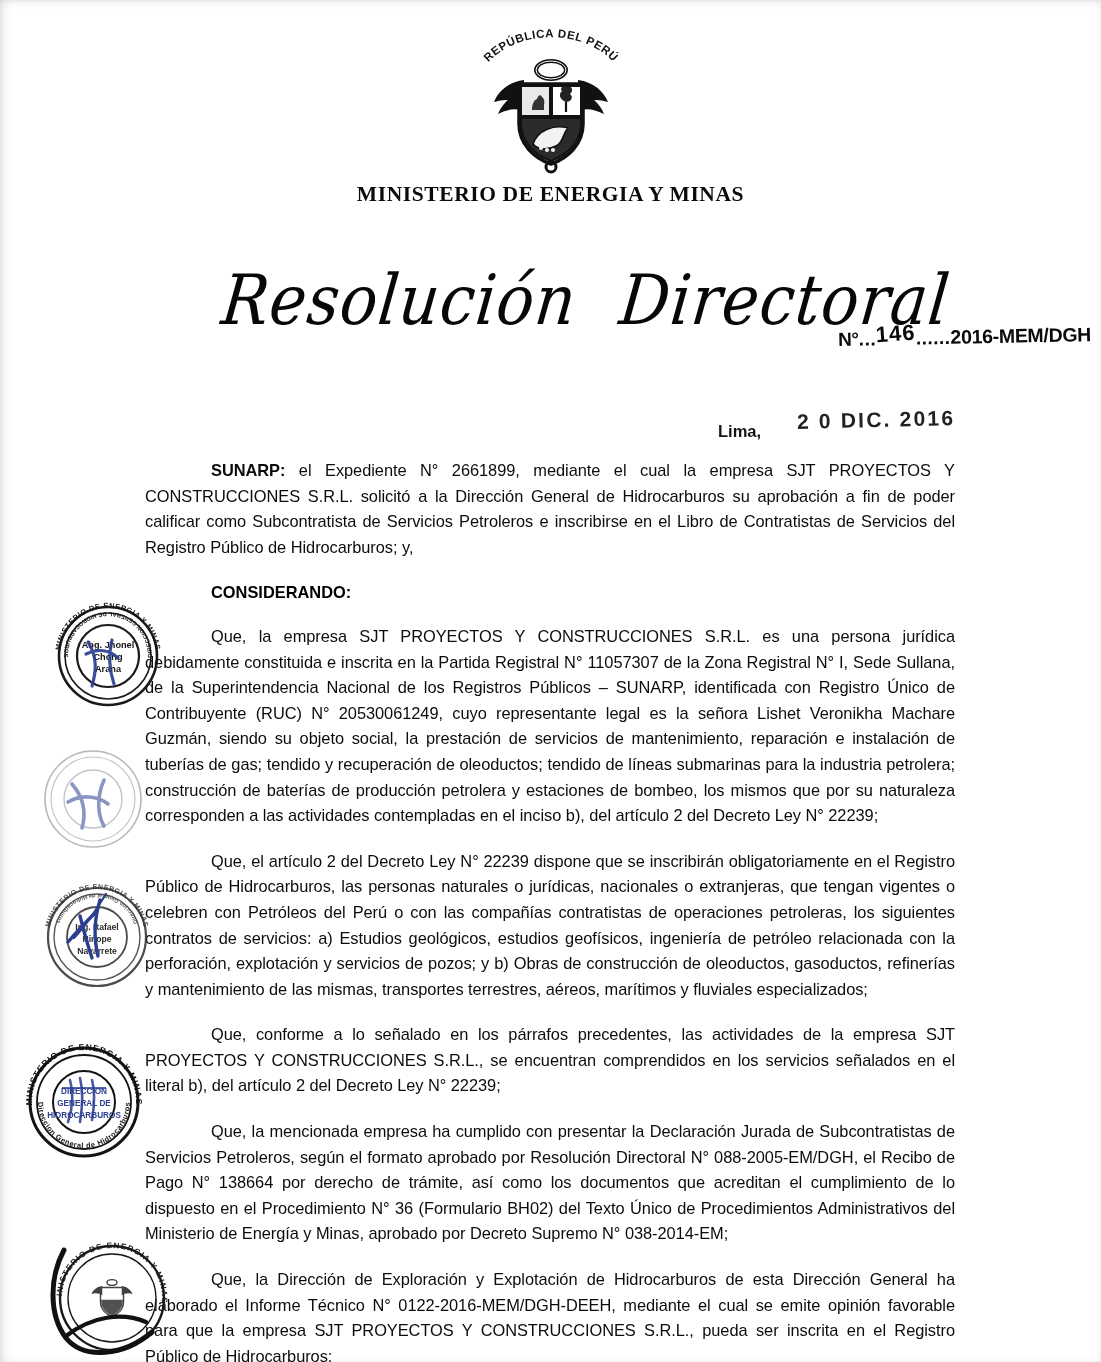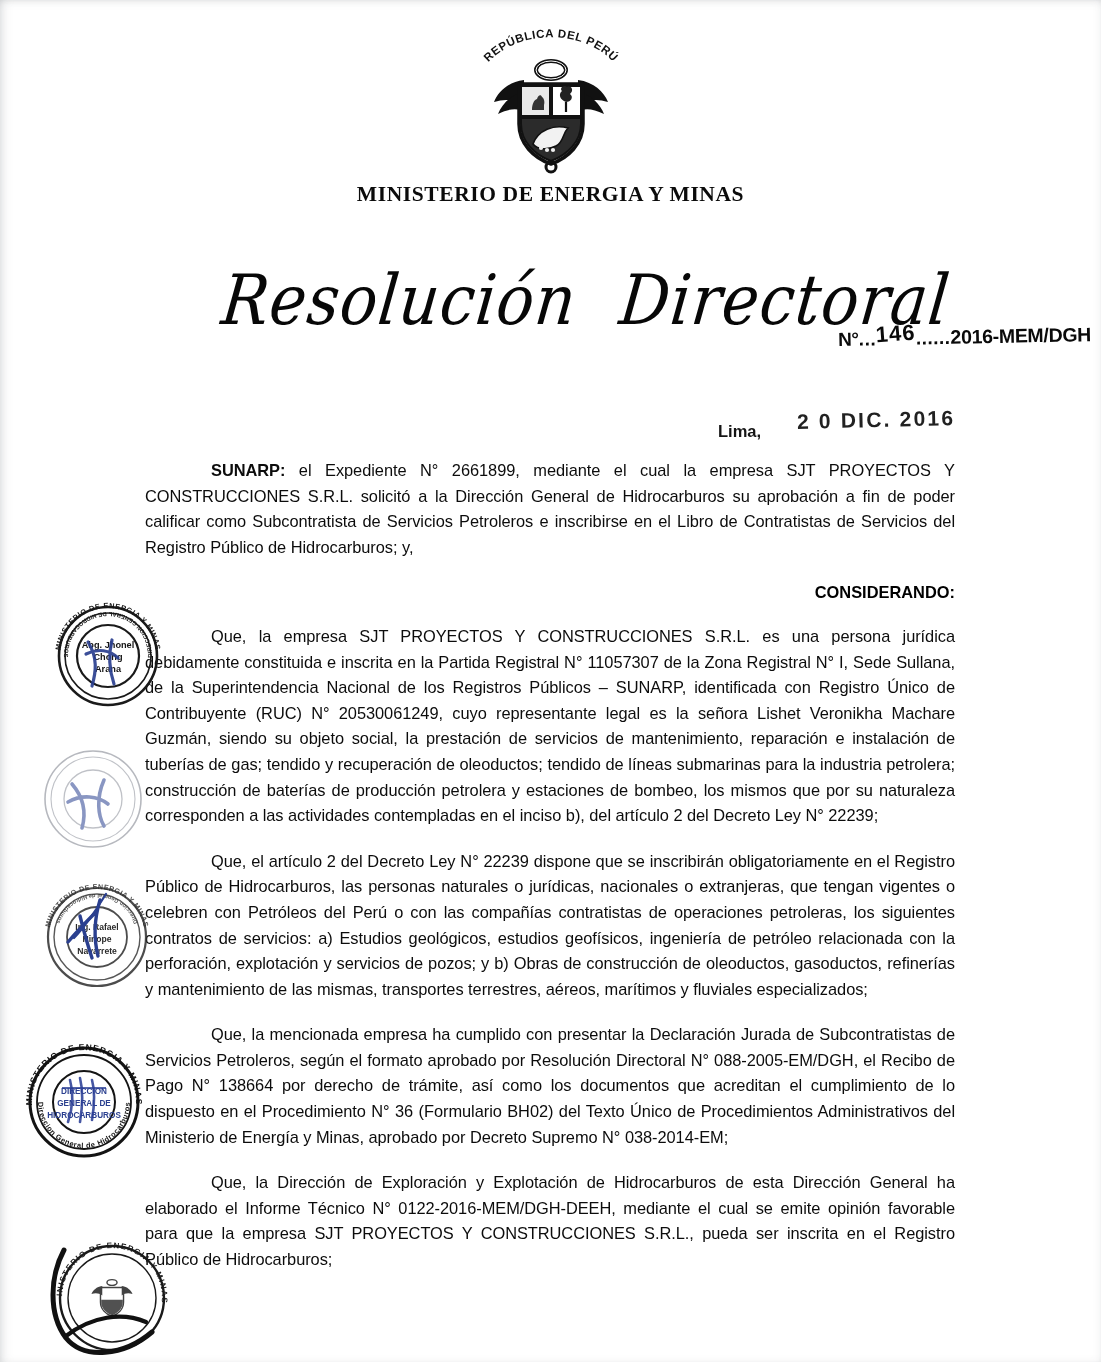--- a/index.html
+++ b/index.html
@@ -159,21 +159,20 @@
     text-indent: 66px;
     color: #0c0c0c;
     letter-spacing: -0.05px;
   }
   p.heading {
     margin: 0 0 18px 0;
     font-size: 16.4px;
     font-weight: bold;
     text-indent: 66px;
     line-height: 25.6px;
-    text-align: right;
   }
   .b { font-weight: bold; }
 
   
   .seal {
     position: absolute;
     pointer-events: none;
   }
   .seal svg { display: block; }
 
@@ -248,20 +247,21 @@
   <div class="body-text">
 
     <p class="para">
       <span class="b">SUNARP:</span><span> el Expediente N° 2661899, mediante el cual la empresa SJT PROYECTOS Y CONSTRUCCIONES S.R.L. solicitó a la Dirección General de Hidrocarburos su aprobación a fin de poder calificar como Subcontratista de Servicios Petroleros e inscribirse en el Libro de Contratistas de Servicios del Registro Público de Hidrocarburos; y,</span>
     </p>
 
     <p class="heading">CONSIDERANDO:</p>
 
     <p class="para">Que, la empresa SJT PROYECTOS Y CONSTRUCCIONES S.R.L. es una persona jurídica debidamente constituida e inscrita en la Partida Registral N° 11057307 de la Zona Registral N° I, Sede Sullana, de la Superintendencia Nacional de los Registros Públicos – SUNARP, identificada con Registro Único de Contribuyente (RUC) N° 20530061249, cuyo representante legal es la señora Lishet Veronikha Machare Guzmán, siendo su objeto social, la prestación de servicios de mantenimiento, reparación e instalación de tuberías de gas; tendido y recuperación de oleoductos; tendido de líneas submarinas para la industria petrolera; construcción de baterías de producción petrolera y estaciones de bombeo, los mismos que por su naturaleza corresponden a las actividades contempladas en el inciso b), del artículo 2 del Decreto Ley N° 22239;</p>
     <p class="para">Que, el artículo 2 del Decreto Ley N° 22239 dispone que se inscribirán obligatoriamente en el Registro Público de Hidrocarburos, las personas naturales o jurídicas, nacionales o extranjeras, que tengan vigentes o celebren con Petróleos del Perú o con las compañías contratistas de operaciones petroleras, los siguientes contratos de servicios: a) Estudios geológicos, estudios geofísicos, ingeniería de petróleo relacionada con la perforación, explotación y servicios de pozos; y b) Obras de construcción de oleoductos, gasoductos, refinerías y mantenimiento de las mismas, transportes terrestres, aéreos, marítimos y fluviales especializados;</p>
+    <p class="para">Que, conforme a lo señalado en los párrafos precedentes, las actividades de la empresa SJT PROYECTOS Y CONSTRUCCIONES S.R.L., se encuentran comprendidos en los servicios señalados en el literal b), del artículo 2 del Decreto Ley N° 22239;</p>
     <p class="para">Que, la mencionada empresa ha cumplido con presentar la Declaración Jurada de Subcontratistas de Servicios Petroleros, según el formato aprobado por Resolución Directoral N° 088-2005-EM/DGH, el Recibo de Pago N° 138664 por derecho de trámite, así como los documentos que acreditan el cumplimiento de lo dispuesto en el Procedimiento N° 36 (Formulario BH02) del Texto Único de Procedimientos Administrativos del Ministerio de Energía y Minas, aprobado por Decreto Supremo N° 038-2014-EM;</p>
     <p class="para">Que, la Dirección de Exploración y Explotación de Hidrocarburos de esta Dirección General ha elaborado el Informe Técnico N° 0122-2016-MEM/DGH-DEEH, mediante el cual se emite opinión favorable para que la empresa SJT PROYECTOS Y CONSTRUCCIONES S.R.L., pueda ser inscrita en el Registro Público de Hidrocarburos;</p>
   </div>
 
   <div class="seal" style="left:48px; top:596px;">
     <svg width="120" height="120" viewBox="0 0 120 120">
       <defs>
         <path id="s1outer" d="M 60,60 m -48,0 a 48,48 0 1,1 96,0 a 48,48 0 1,1 -96,0" fill="none"></path>
         <path id="s1inner" d="M 60,60 m 44,0 a 44,44 0 1,0 -88,0 a 44,44 0 1,0 88,0" fill="none"></path>
       </defs>

